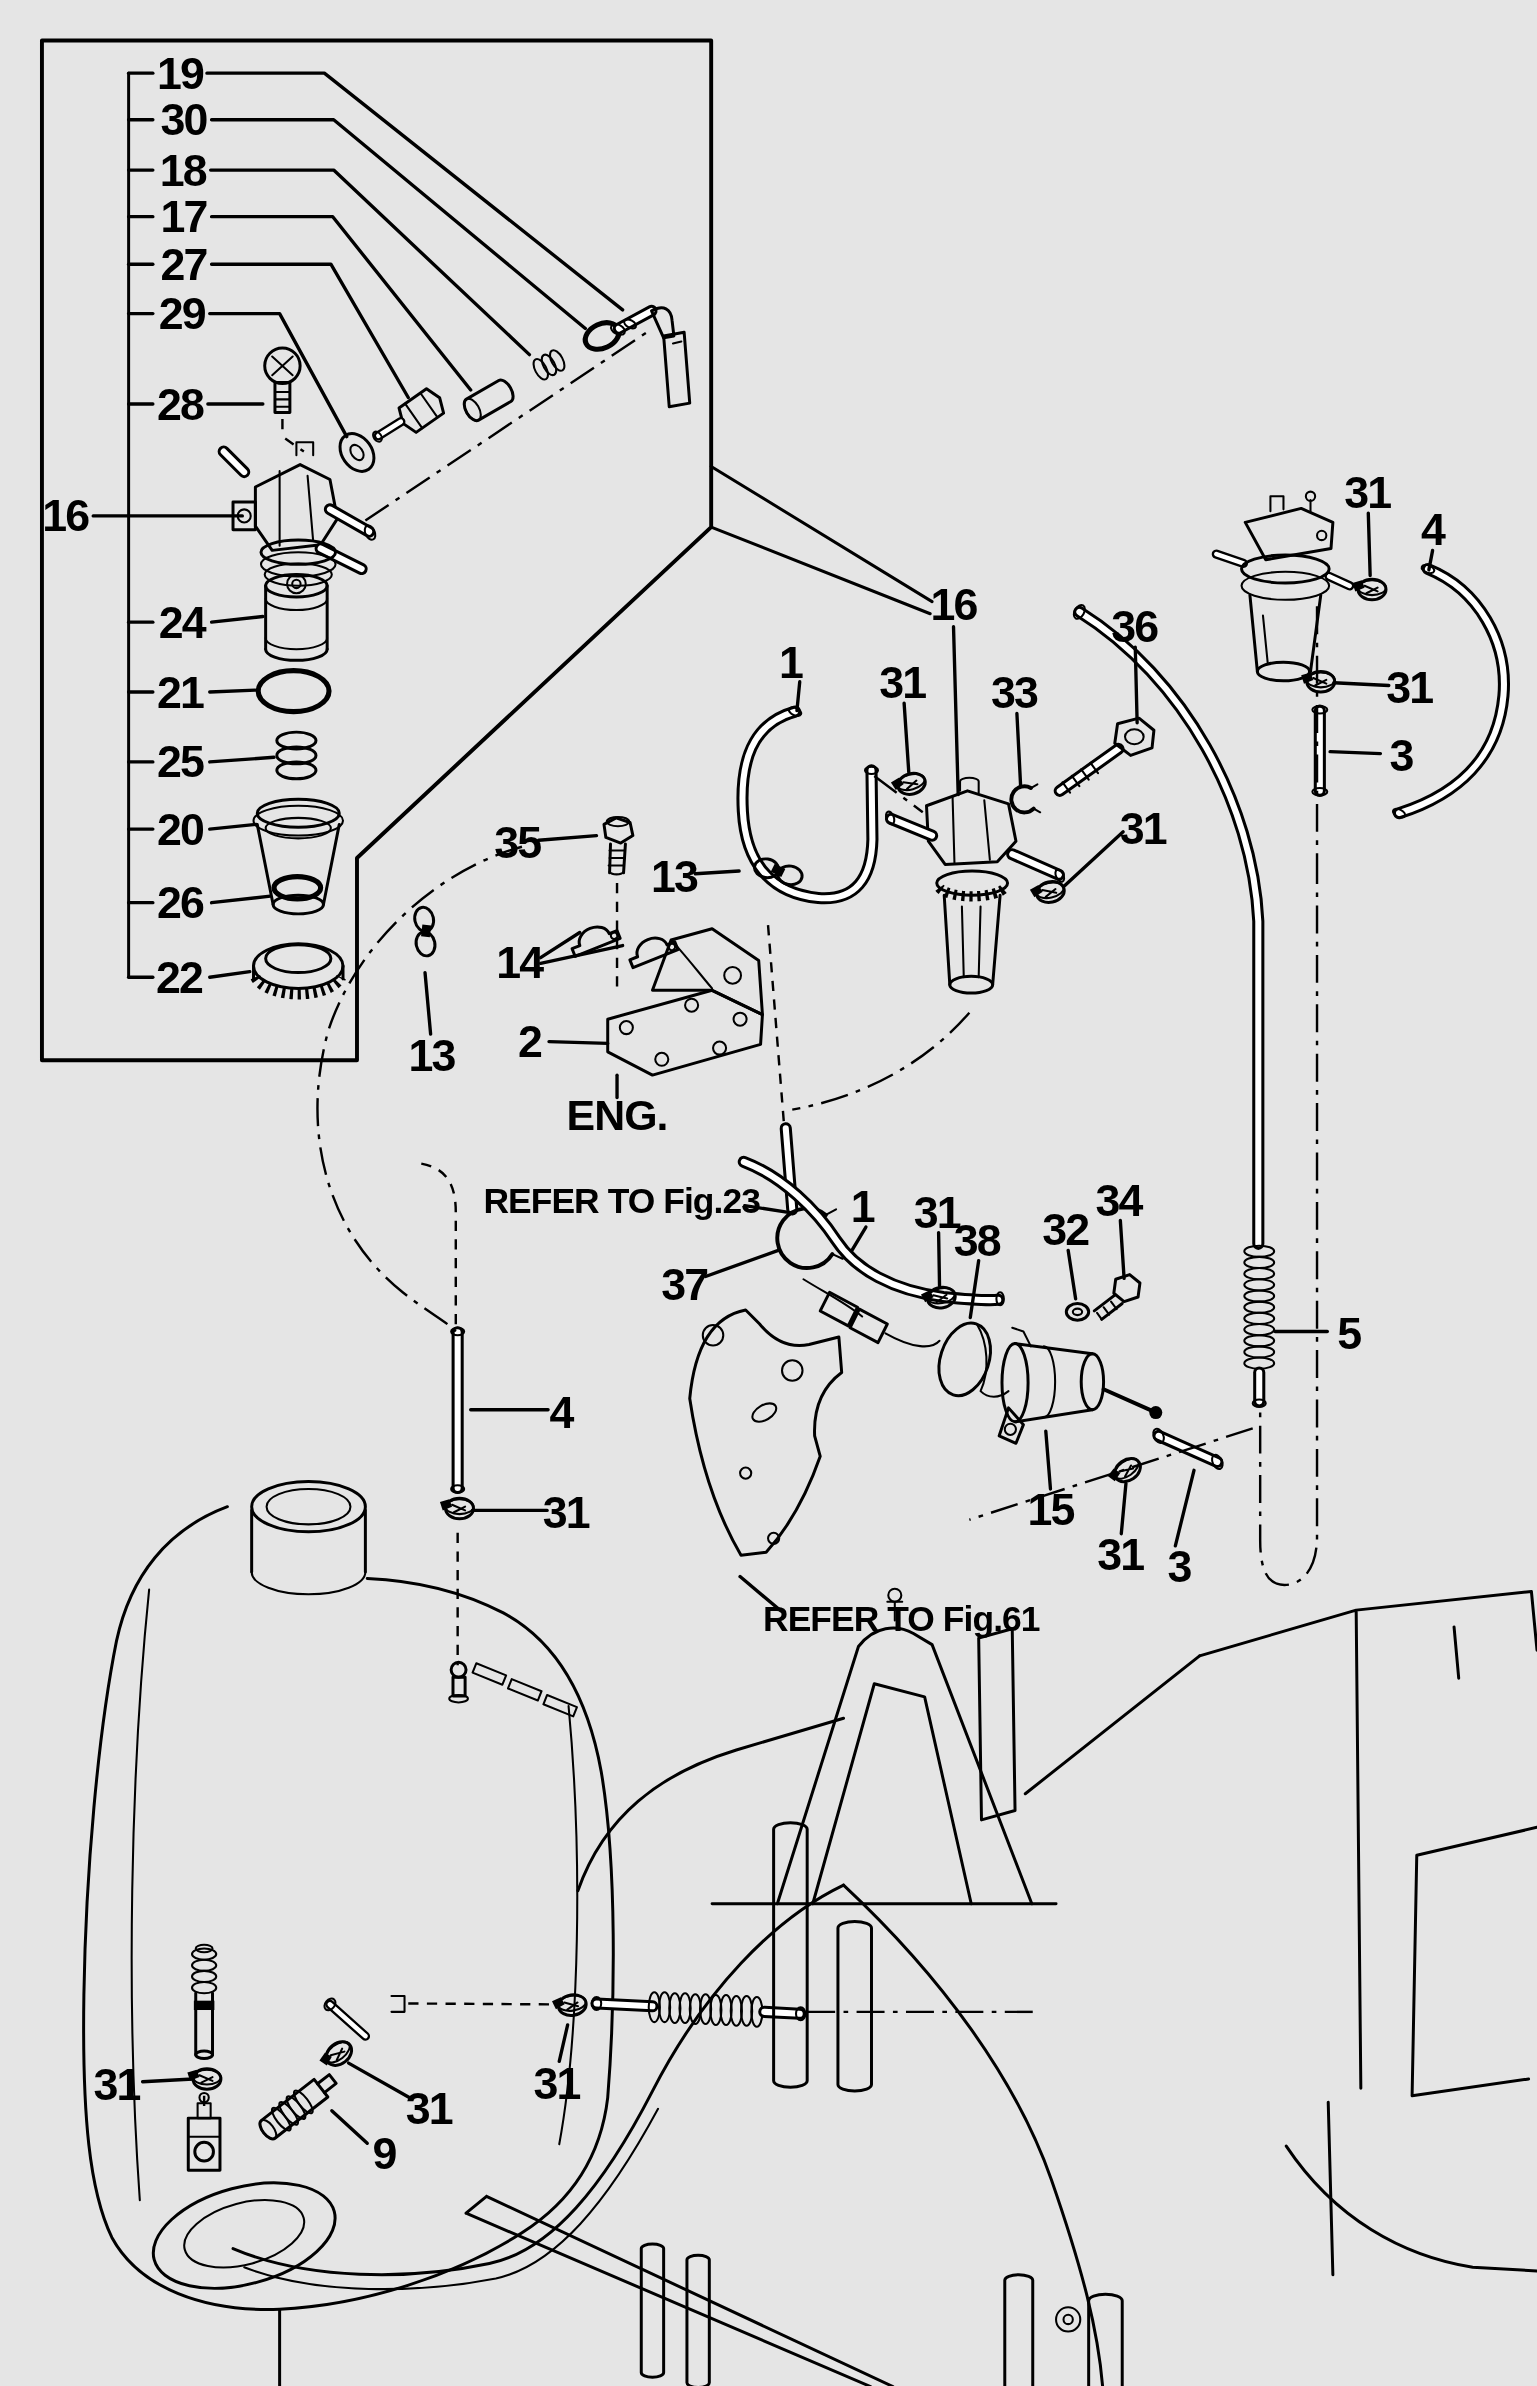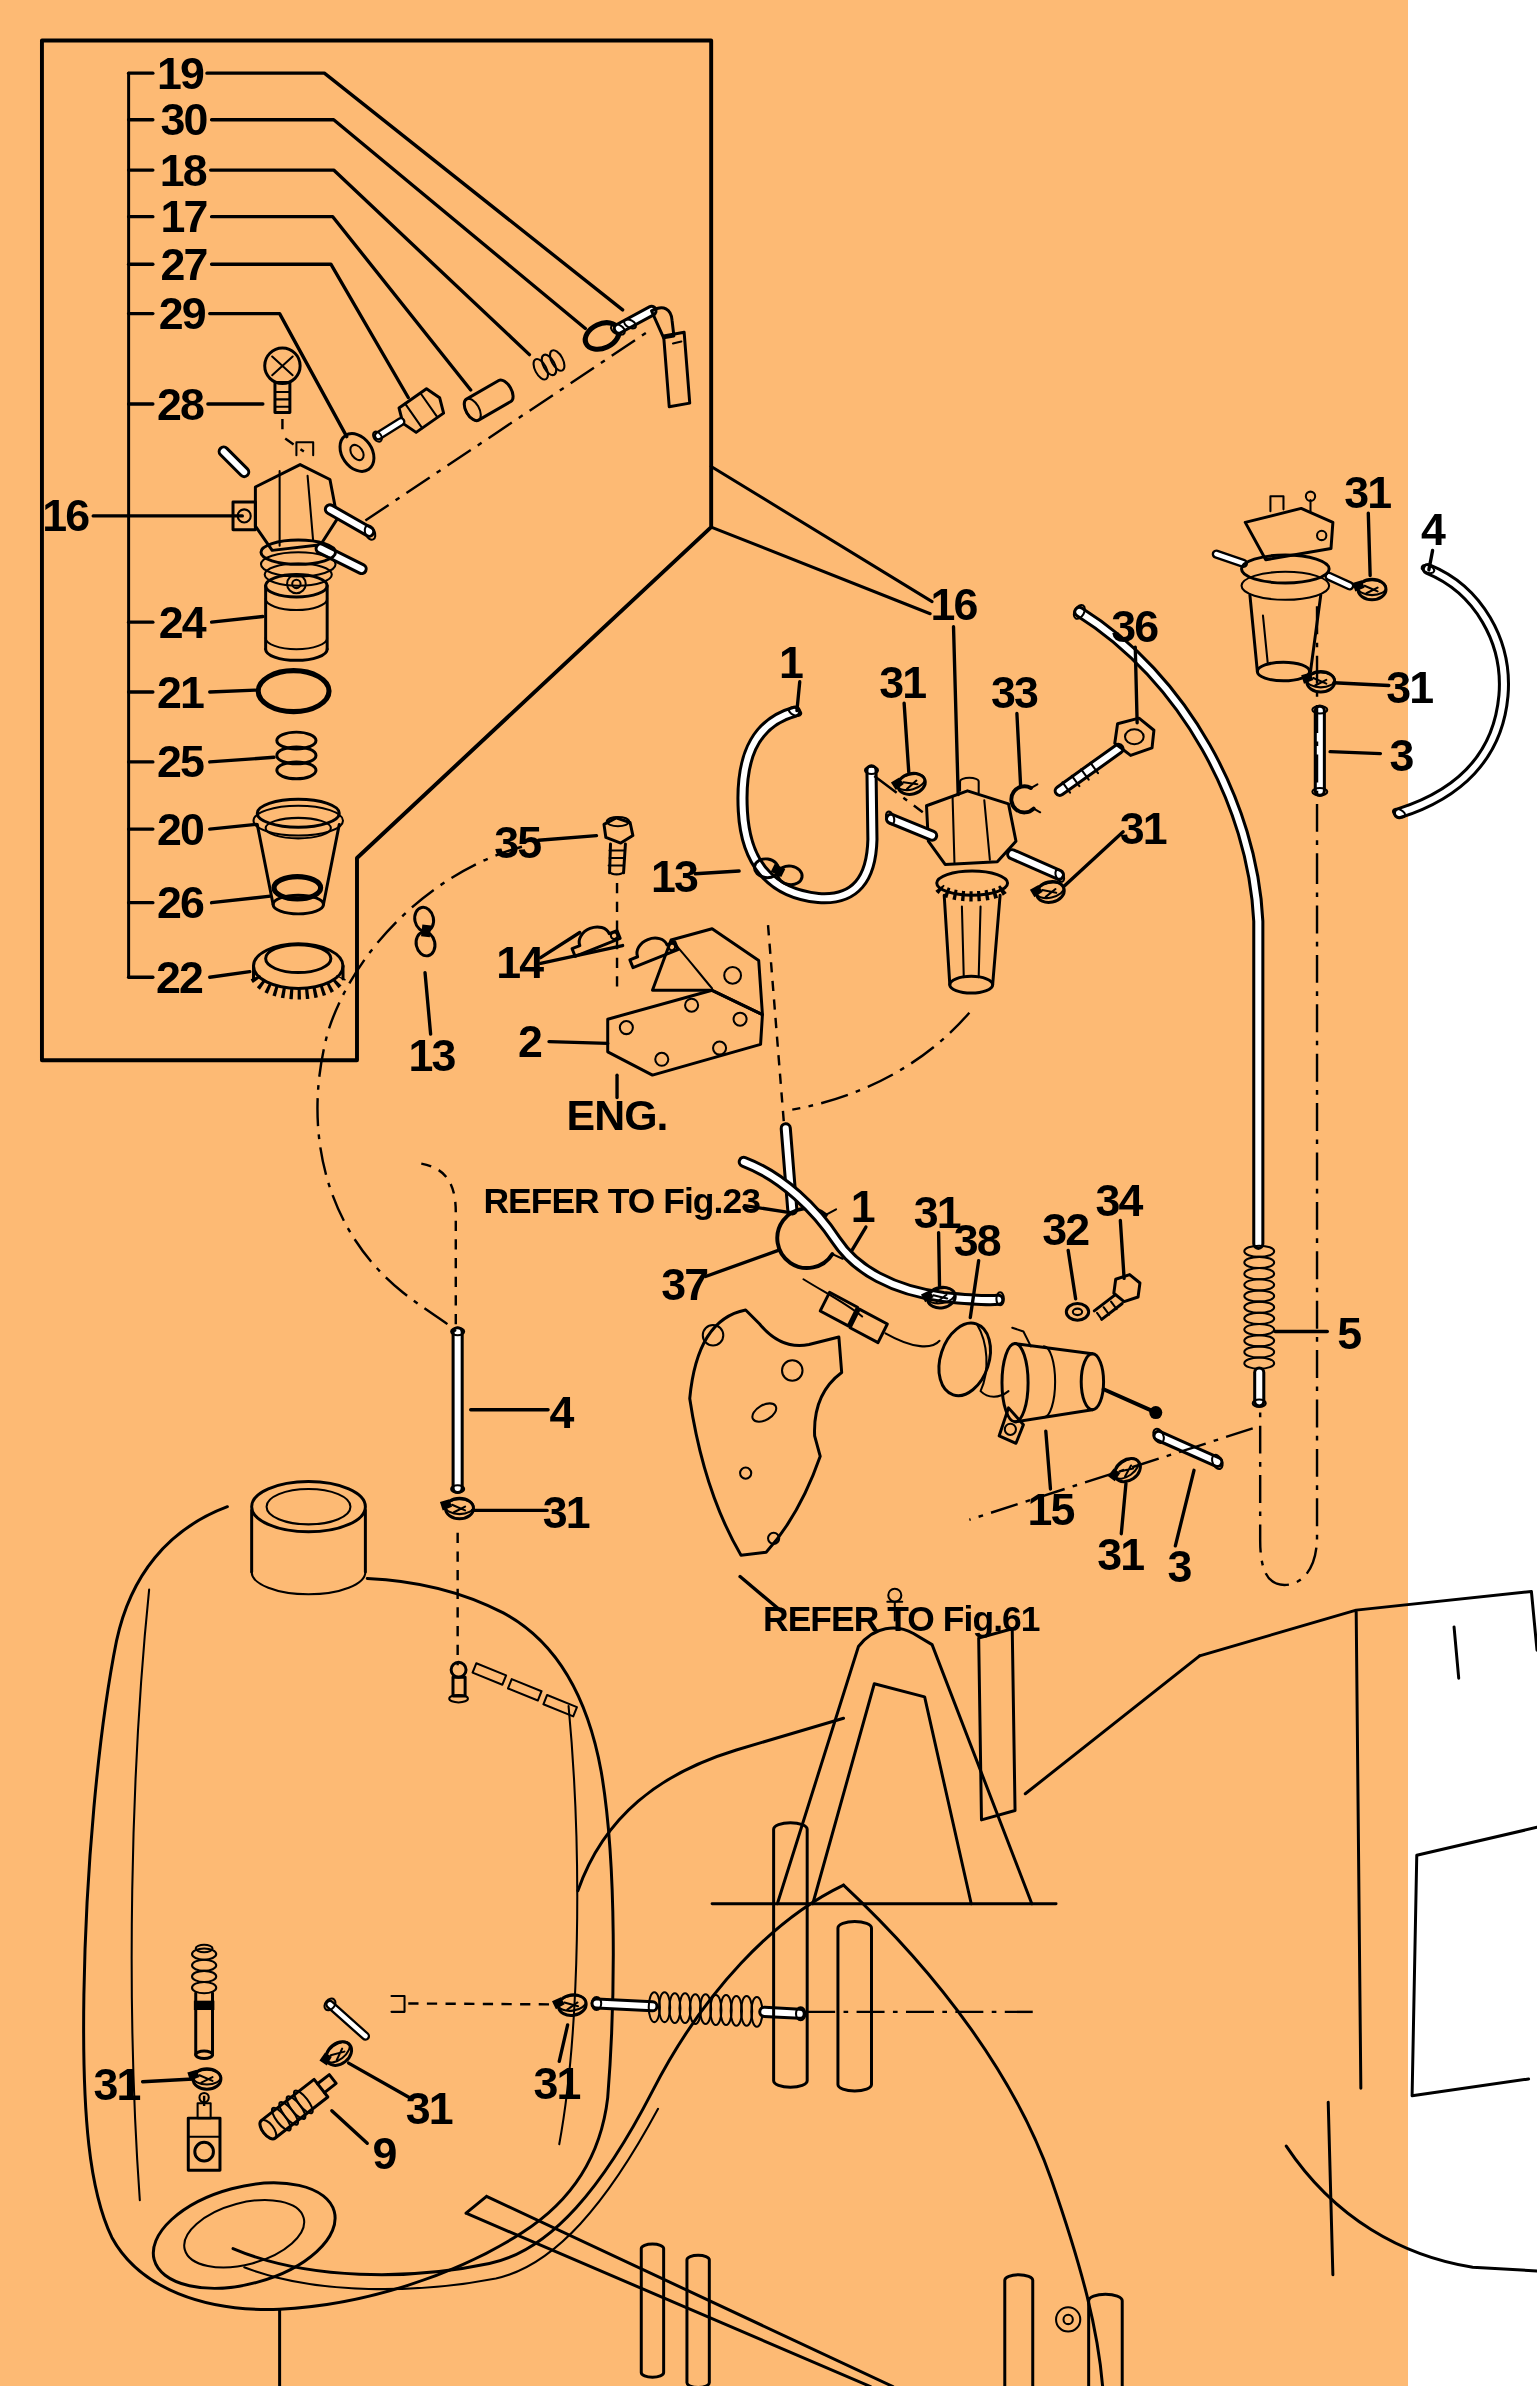--- a/index.html
+++ b/index.html
@@ -1,17 +1,17 @@
 <!DOCTYPE html>
 <html style="font-size:15px"><head>
 <meta charset="utf-8">
 <style>
   html,body{margin:0;padding:0;background:#fff;}
   body{font-family:"Liberation Sans",sans-serif;}
-  #page{position:relative;width:1408px;height:2387px;background:#fdba74;}
+  #page{position:relative;width:1537px;height:2387px;background:#e5e5e5;}
   svg{display:block}
   
   .s{fill:none;stroke:#000;stroke-width:3.2;stroke-linecap:round;stroke-linejoin:round}
   .s2{fill:none;stroke:#000;stroke-width:2.2;stroke-linecap:round;stroke-linejoin:round}
   .s4{fill:none;stroke:#000;stroke-width:4.2;stroke-linecap:round;stroke-linejoin:round}
   .sw5{fill:none;stroke:#000;stroke-width:5.5}
   .f{fill:#000;stroke:none}
   .TO{fill:none;stroke:#000;stroke-width:13;stroke-linecap:round}
   .TI{fill:none;stroke:#fff;stroke-width:6.5;stroke-linecap:round}
   .TOs{fill:none;stroke:#000;stroke-width:10;stroke-linecap:round}

